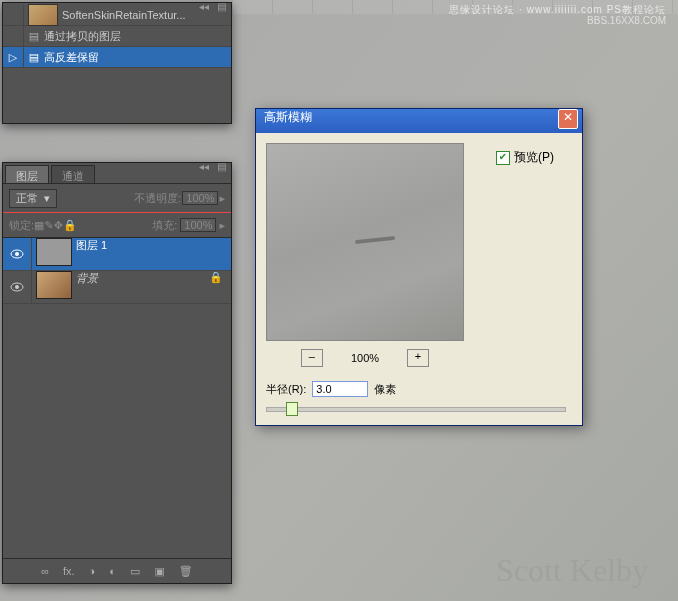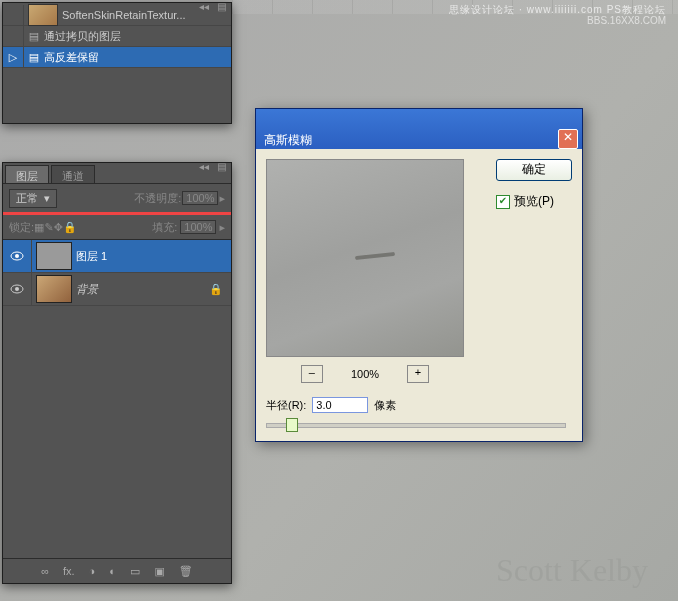--- a/index.html
+++ b/index.html
@@ -15,35 +15,35 @@
   .ctrl span{width:18px;height:10px;font-size:10px;color:#999;text-align:center;line-height:8px}
   .hist{left:2px;top:2px;width:228px;height:120px}
   .hist-body{padding:2px 0}
   .hrow{display:flex;align-items:center;height:20px;border-bottom:1px solid #464646}
   .hrow.sel{background:#2d6bb3;color:#fff}
   .hcell{width:20px;height:20px;display:flex;align-items:center;justify-content:center;border-right:1px solid #464646}
   .thumb{width:28px;height:20px;background:linear-gradient(135deg,#c9a872,#a67848);margin:0 4px;border:1px solid #333}
   .thumb.gray{background:#9a9a9a}
   .hicon{width:20px;text-align:center;color:#aaa}
   .layers{left:2px;top:162px;width:228px;height:420px}
-  .ly-head{display:flex;align-items:center;height:22px;padding:3px 6px;gap:8px;border-bottom:3px solid #ef4444;background:#535353}
+  .ly-head{display:flex;align-items:center;height:22px;padding:3px 6px;gap:8px;border-bottom:1px solid #ef4444;background:#535353}
   .sel-box{background:#5c5c5c;border:1px solid #333;padding:1px 6px;color:#ccc;display:flex;align-items:center;gap:6px}
   .ly-head .r{margin-left:auto;display:flex;align-items:center;gap:1px;color:#888}
   .pct{background:#5c5c5c;border:1px solid #333;padding:0 3px;color:#888}
   .lockrow{display:flex;align-items:center;height:20px;padding:2px 6px;border-bottom:1px solid #2b2b2b;color:#888}
   .lockrow .r{margin-left:auto;display:flex;align-items:center;gap:3px}
-  .lrow{display:flex;align-items:center;height:32px;border-bottom:1px solid #464646}
+  .lrow{display:flex;align-items:flex-start;height:32px;border-bottom:1px solid #464646}
   .lrow.sel{background:#2d6bb3;color:#fff}
   .eye{width:28px;height:32px;display:flex;align-items:center;justify-content:center;border-right:1px solid #464646}
   .lthumb{width:34px;height:26px;margin:0 4px;border:1px solid #222}
   .lthumb.bg{background:linear-gradient(135deg,#cba776,#91623d)}
   .lfoot{position:absolute;bottom:0;left:0;right:0;height:24px;display:flex;align-items:center;justify-content:center;gap:14px;border-top:1px solid #2b2b2b}
   .lfoot span{color:#aaa;font-size:11px}
   .dlg{position:absolute;left:255px;top:108px;width:326px;background:#ece9d8;border:1px solid #0a246a;box-shadow:3px 3px 12px rgba(0,0,0,.4)}
-  .tbar{height:24px;background:linear-gradient(#3b77d6,#2b5fc1);display:flex;align-items:flex-end;padding:16px 4px 0 8px;color:#fff;font-size:12px}
+  .tbar{height:24px;background:linear-gradient(#3b77d6,#2b5fc1);display:flex;align-items:flex-start;padding:0 4px 0 8px;color:#fff;font-size:12px}
   .tbar .x{margin-left:auto;width:18px;height:18px;background:#e17055;border:1px solid #fff;text-align:center;line-height:15px;border-radius:2px}
   .dlg-body{padding:10px;position:relative}
   .preview{width:196px;height:196px;border:1px solid #888;background:linear-gradient(160deg,#b0b1af,#9fa09e 45%,#a5a6a4 70%,#93948f);position:relative;overflow:hidden}
   .preview::after{content:"";position:absolute;left:45%;top:48%;width:40px;height:4px;background:#4a4a43;border-radius:3px;transform:rotate(-6deg);opacity:.5}
   .zoom{display:flex;align-items:center;justify-content:center;gap:28px;margin:8px 0 14px;width:198px}
   .zbtn{width:20px;height:16px;border:1px solid #888;background:#ece9d8;text-align:center;line-height:12px}
   .radius{display:flex;align-items:center;gap:6px;margin-bottom:4px}
   .radius input{width:48px;border:1px solid #7a96df;padding:1px 3px;font-size:11px}
   .slider{width:300px;height:14px;position:relative}
   .track{position:absolute;top:6px;left:0;right:0;height:3px;background:#d0cfc5;border:1px solid #aaa}
@@ -167,20 +167,19 @@
     <div class="radius">
       <span>半径(R):</span>
       <input value="3.0" style="">
       <span>像素</span>
     </div>
     <div class="slider">
       <div class="track"></div>
         <div class="knob"></div>
     </div>
     <div class="btns">
-      <div class="wb">确定</div>
       <label class="chk">
         <span class="box">✔</span>
         <span>预览(P)</span>
       </label>
     </div>
   </div>
 </div>
 
 </body></html>

